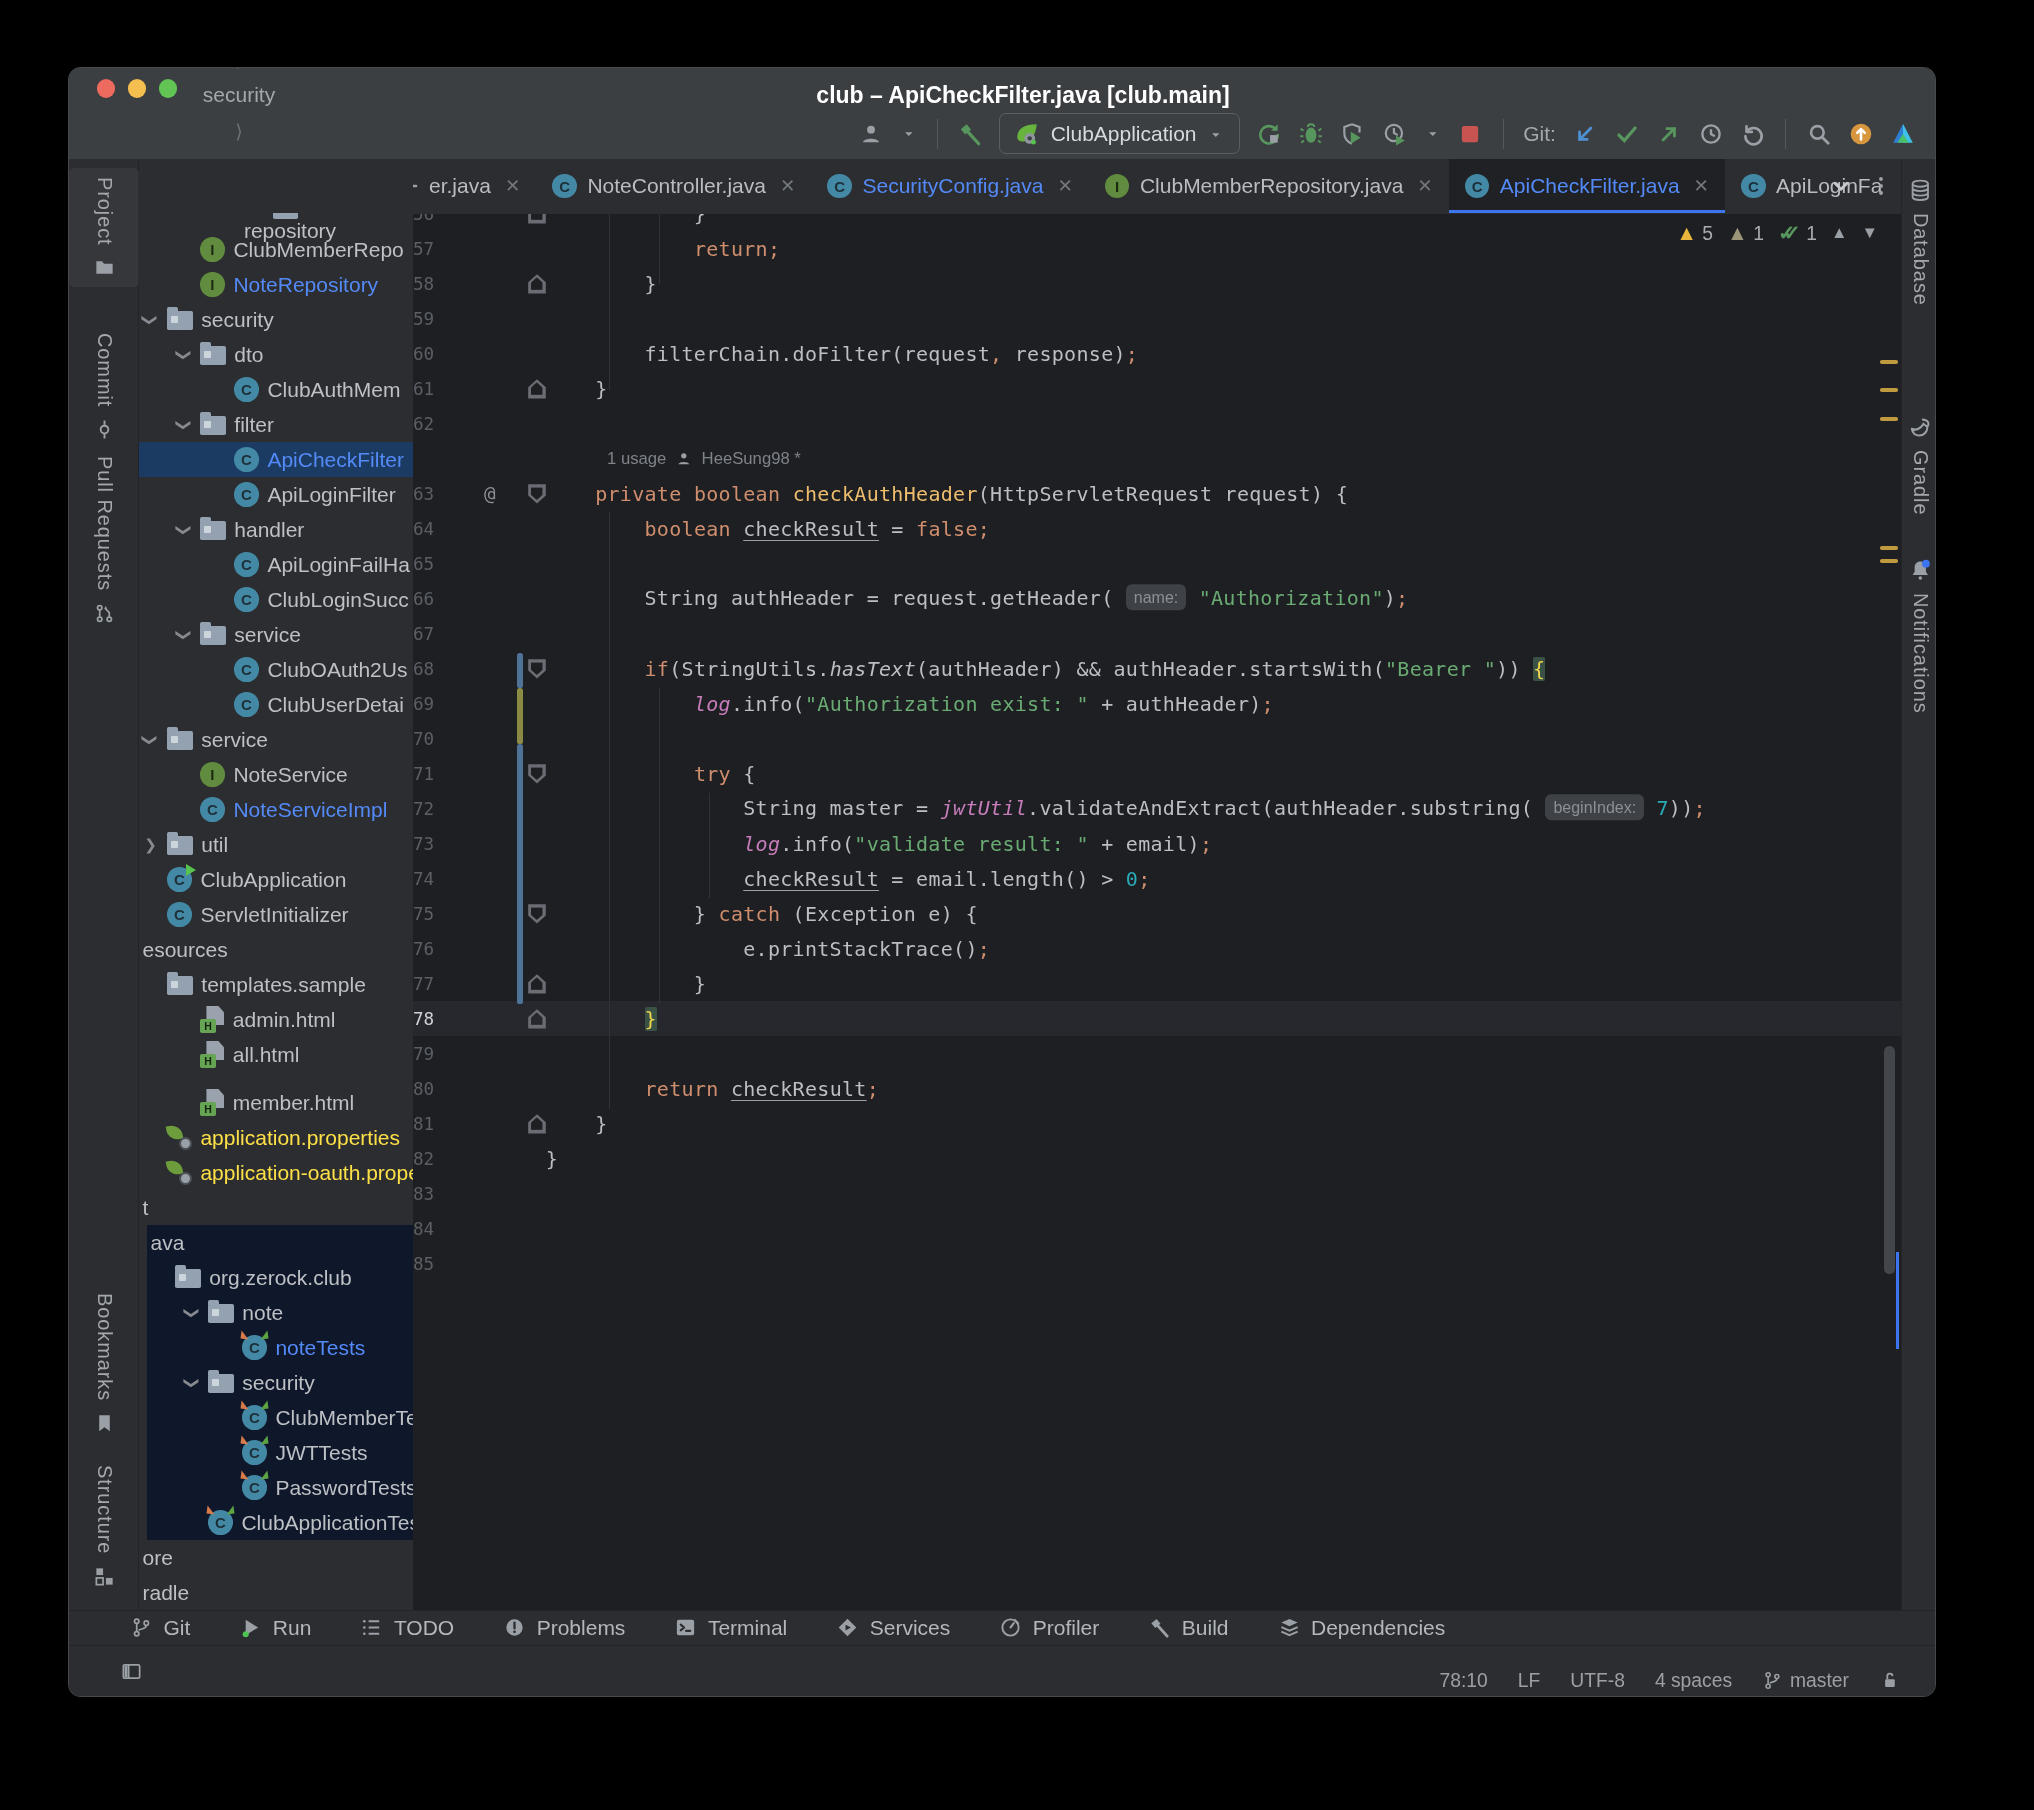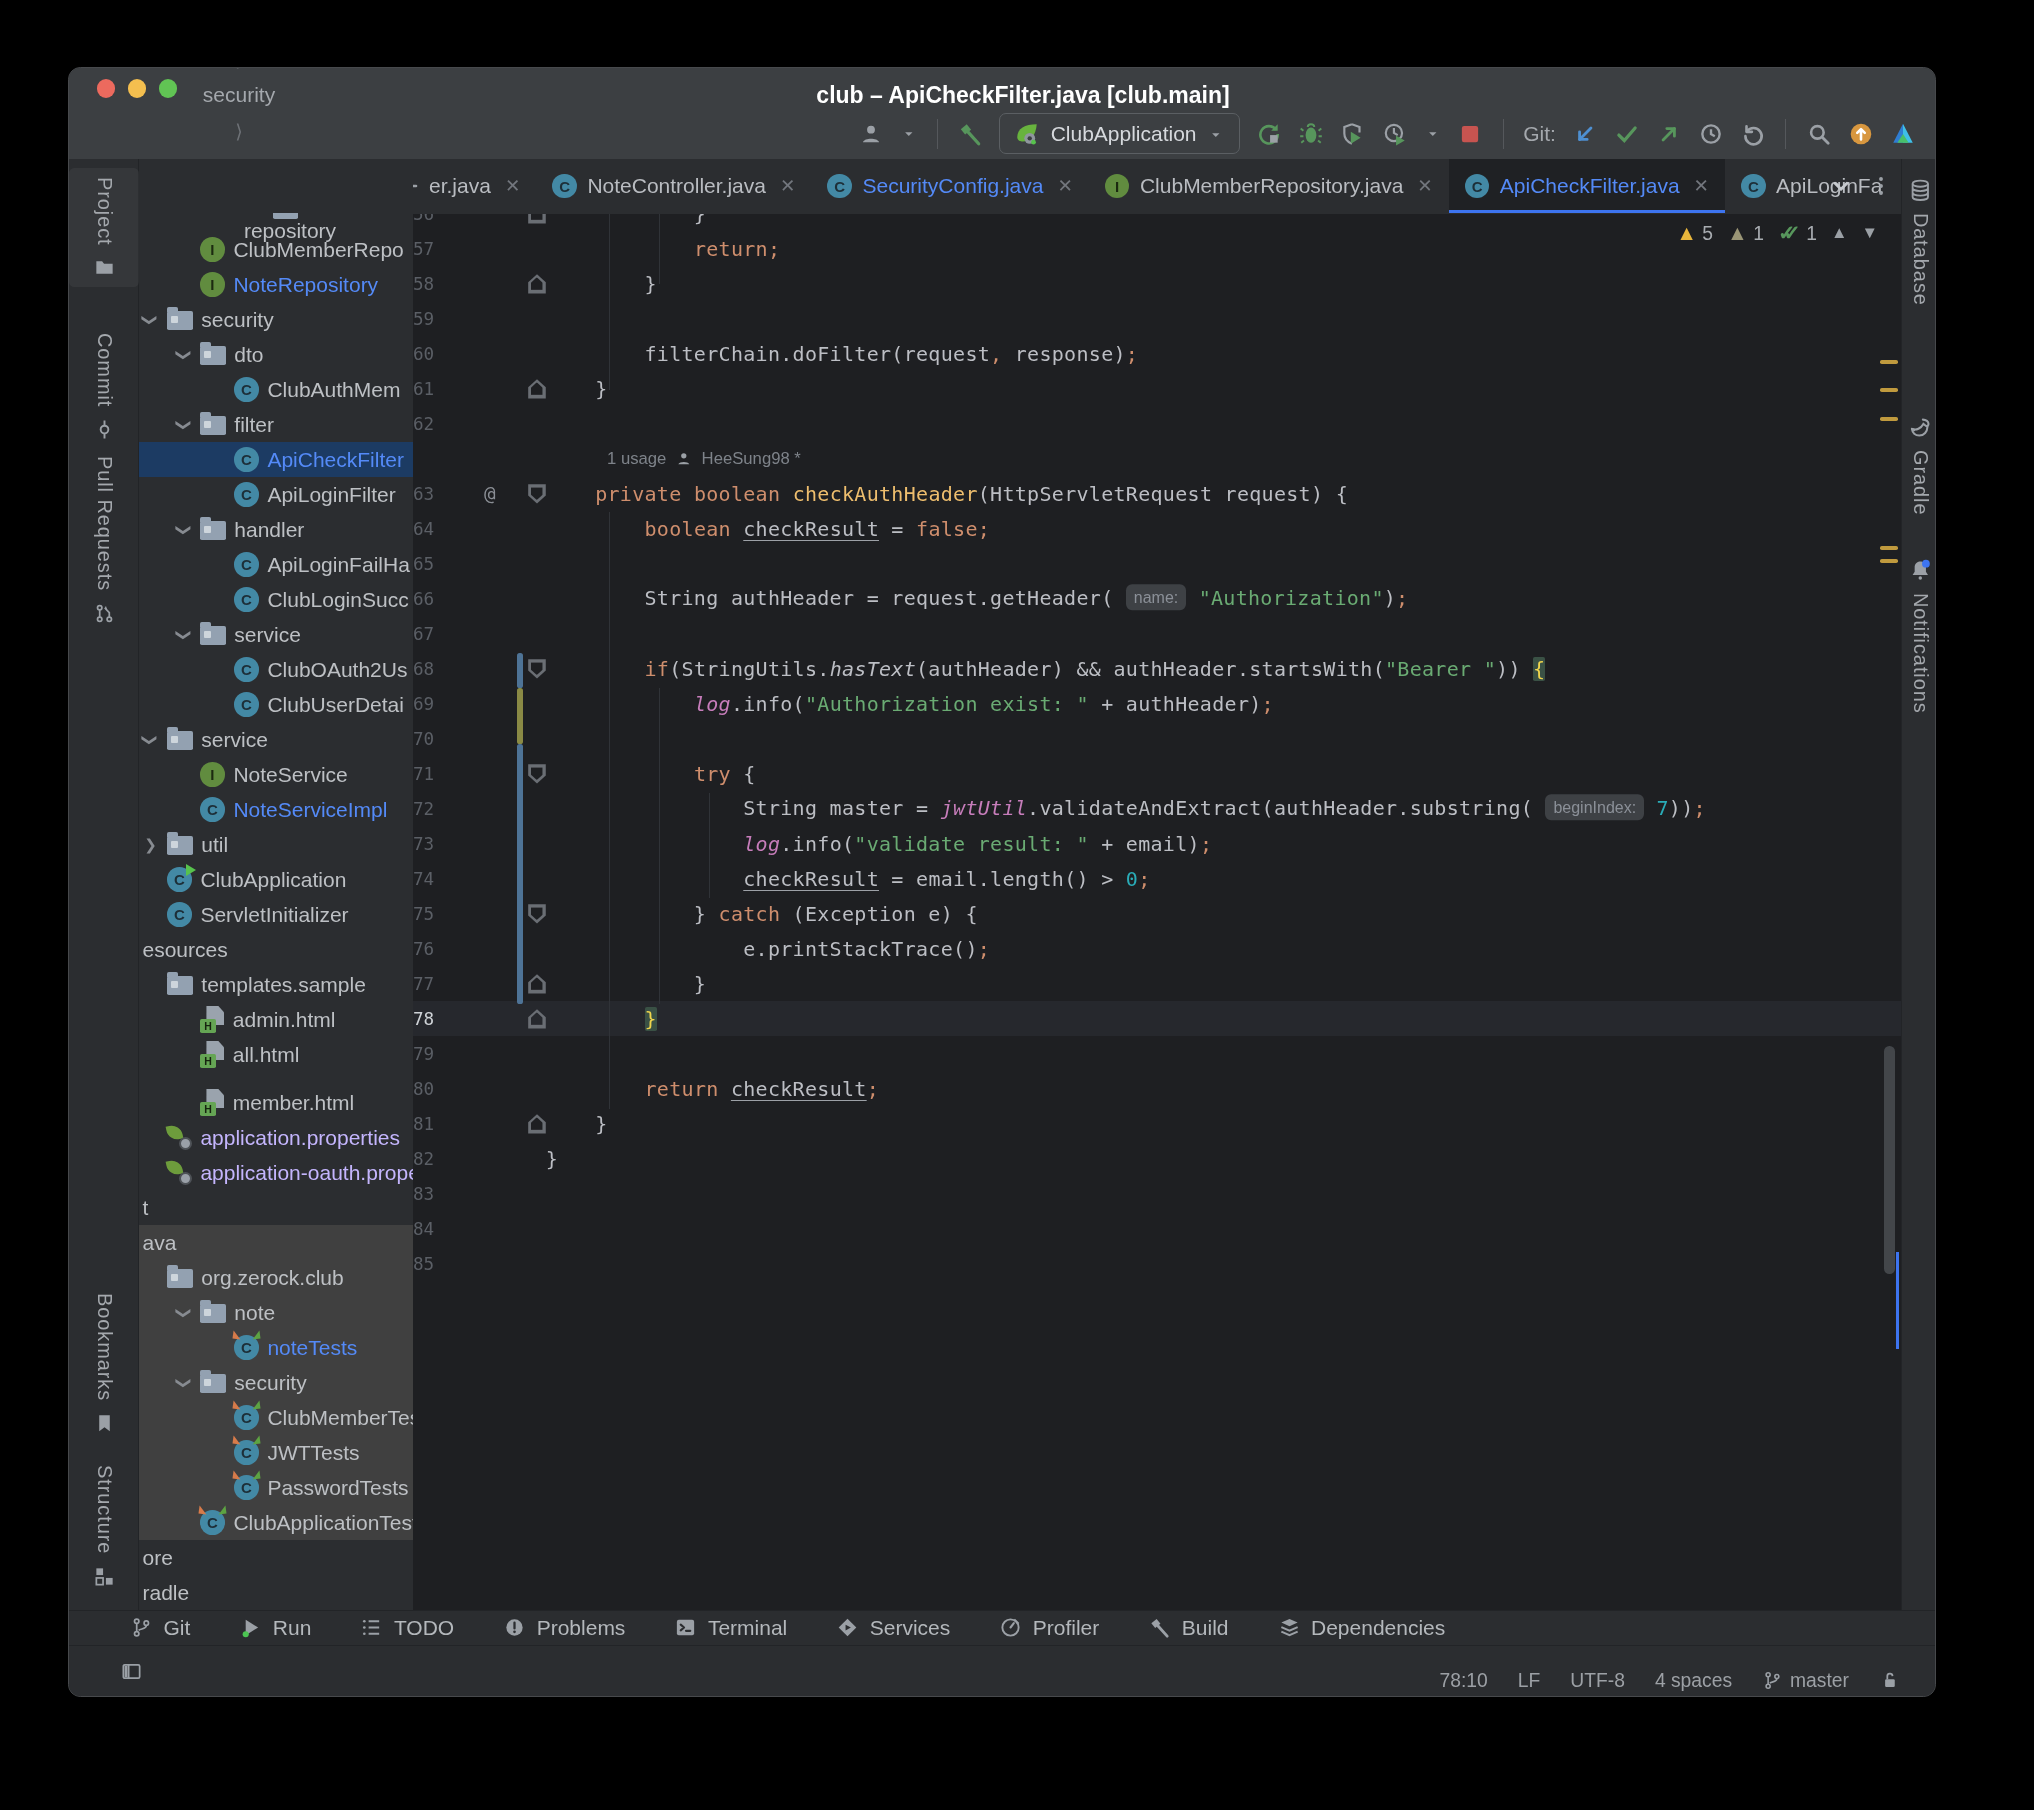--- a/index.html
+++ b/index.html
@@ -74,23 +74,23 @@
   .rstripe{position:absolute;left:1832px;top:91px;width:36px;height:1451px;background:#2b2d30;border-left:0.9px solid #222427;box-sizing:border-box;}
   .rs-item{position:absolute;left:0;width:36px;display:flex;flex-direction:column;align-items:center;gap:10.5px;color:#a4a8ad;font-size:20px;}
   .rs-item .tbi{width:24.6px;height:24.6px;}
 
   
   .tree{position:absolute;left:70px;top:91px;width:274px;height:1451px;background:#2b2d30;overflow:hidden;}
   .tree-rows{position:absolute;left:0;top:54px;right:0;bottom:0;overflow:hidden;}
   .trow{height:35px;display:flex;align-items:center;font-size:21px;color:#bdc0c4;position:relative;white-space:nowrap;}
   .trow.half{margin-top:-16px;}
   .trow.sel{background:#1c3b63;}
-  .trow.test{background:#404040;}
+  .trow.test{background:#0f172a;margin-left:8px;}
   .trow .lbl.tb{color:#548af7;}
-  .trow .lbl.ty{color:#c4b5fd;}
+  .trow .lbl.ty{color:#fde047;}
   .trow .ticon{margin-right:8.8px;flex:none;}
   .chev{position:absolute;color:#878b91;font-size:15px;top:8.8px;}
   .chev.d{transform:rotate(90deg);}
   .ic-folder{position:relative;width:25.5px;height:19.3px;background:#93a1b1;border-radius:1.8px;margin-top:2.6px;}
   .ic-folder::before{content:"";position:absolute;top:-4.4px;left:0;width:10.5px;height:5.3px;background:#93a1b1;border-radius:1.8px 1.8px 0 0;}
   .ic-folder::after{content:"";position:absolute;left:4.4px;top:5.3px;width:7px;height:7px;background:#cdd5dc;border-radius:0.9px;}
   .ih{position:relative;width:24px;height:27px;}
   .ih::before{content:"";position:absolute;top:0;right:0;width:17.6px;height:19.3px;background:#9aa3ad;
               clip-path:polygon(0 0,68% 0,100% 32%,100% 100%,0 100%);}
   .ih::after{content:"H";position:absolute;left:0;bottom:0;width:16px;height:14px;background:#65a554;color:#16240f;

